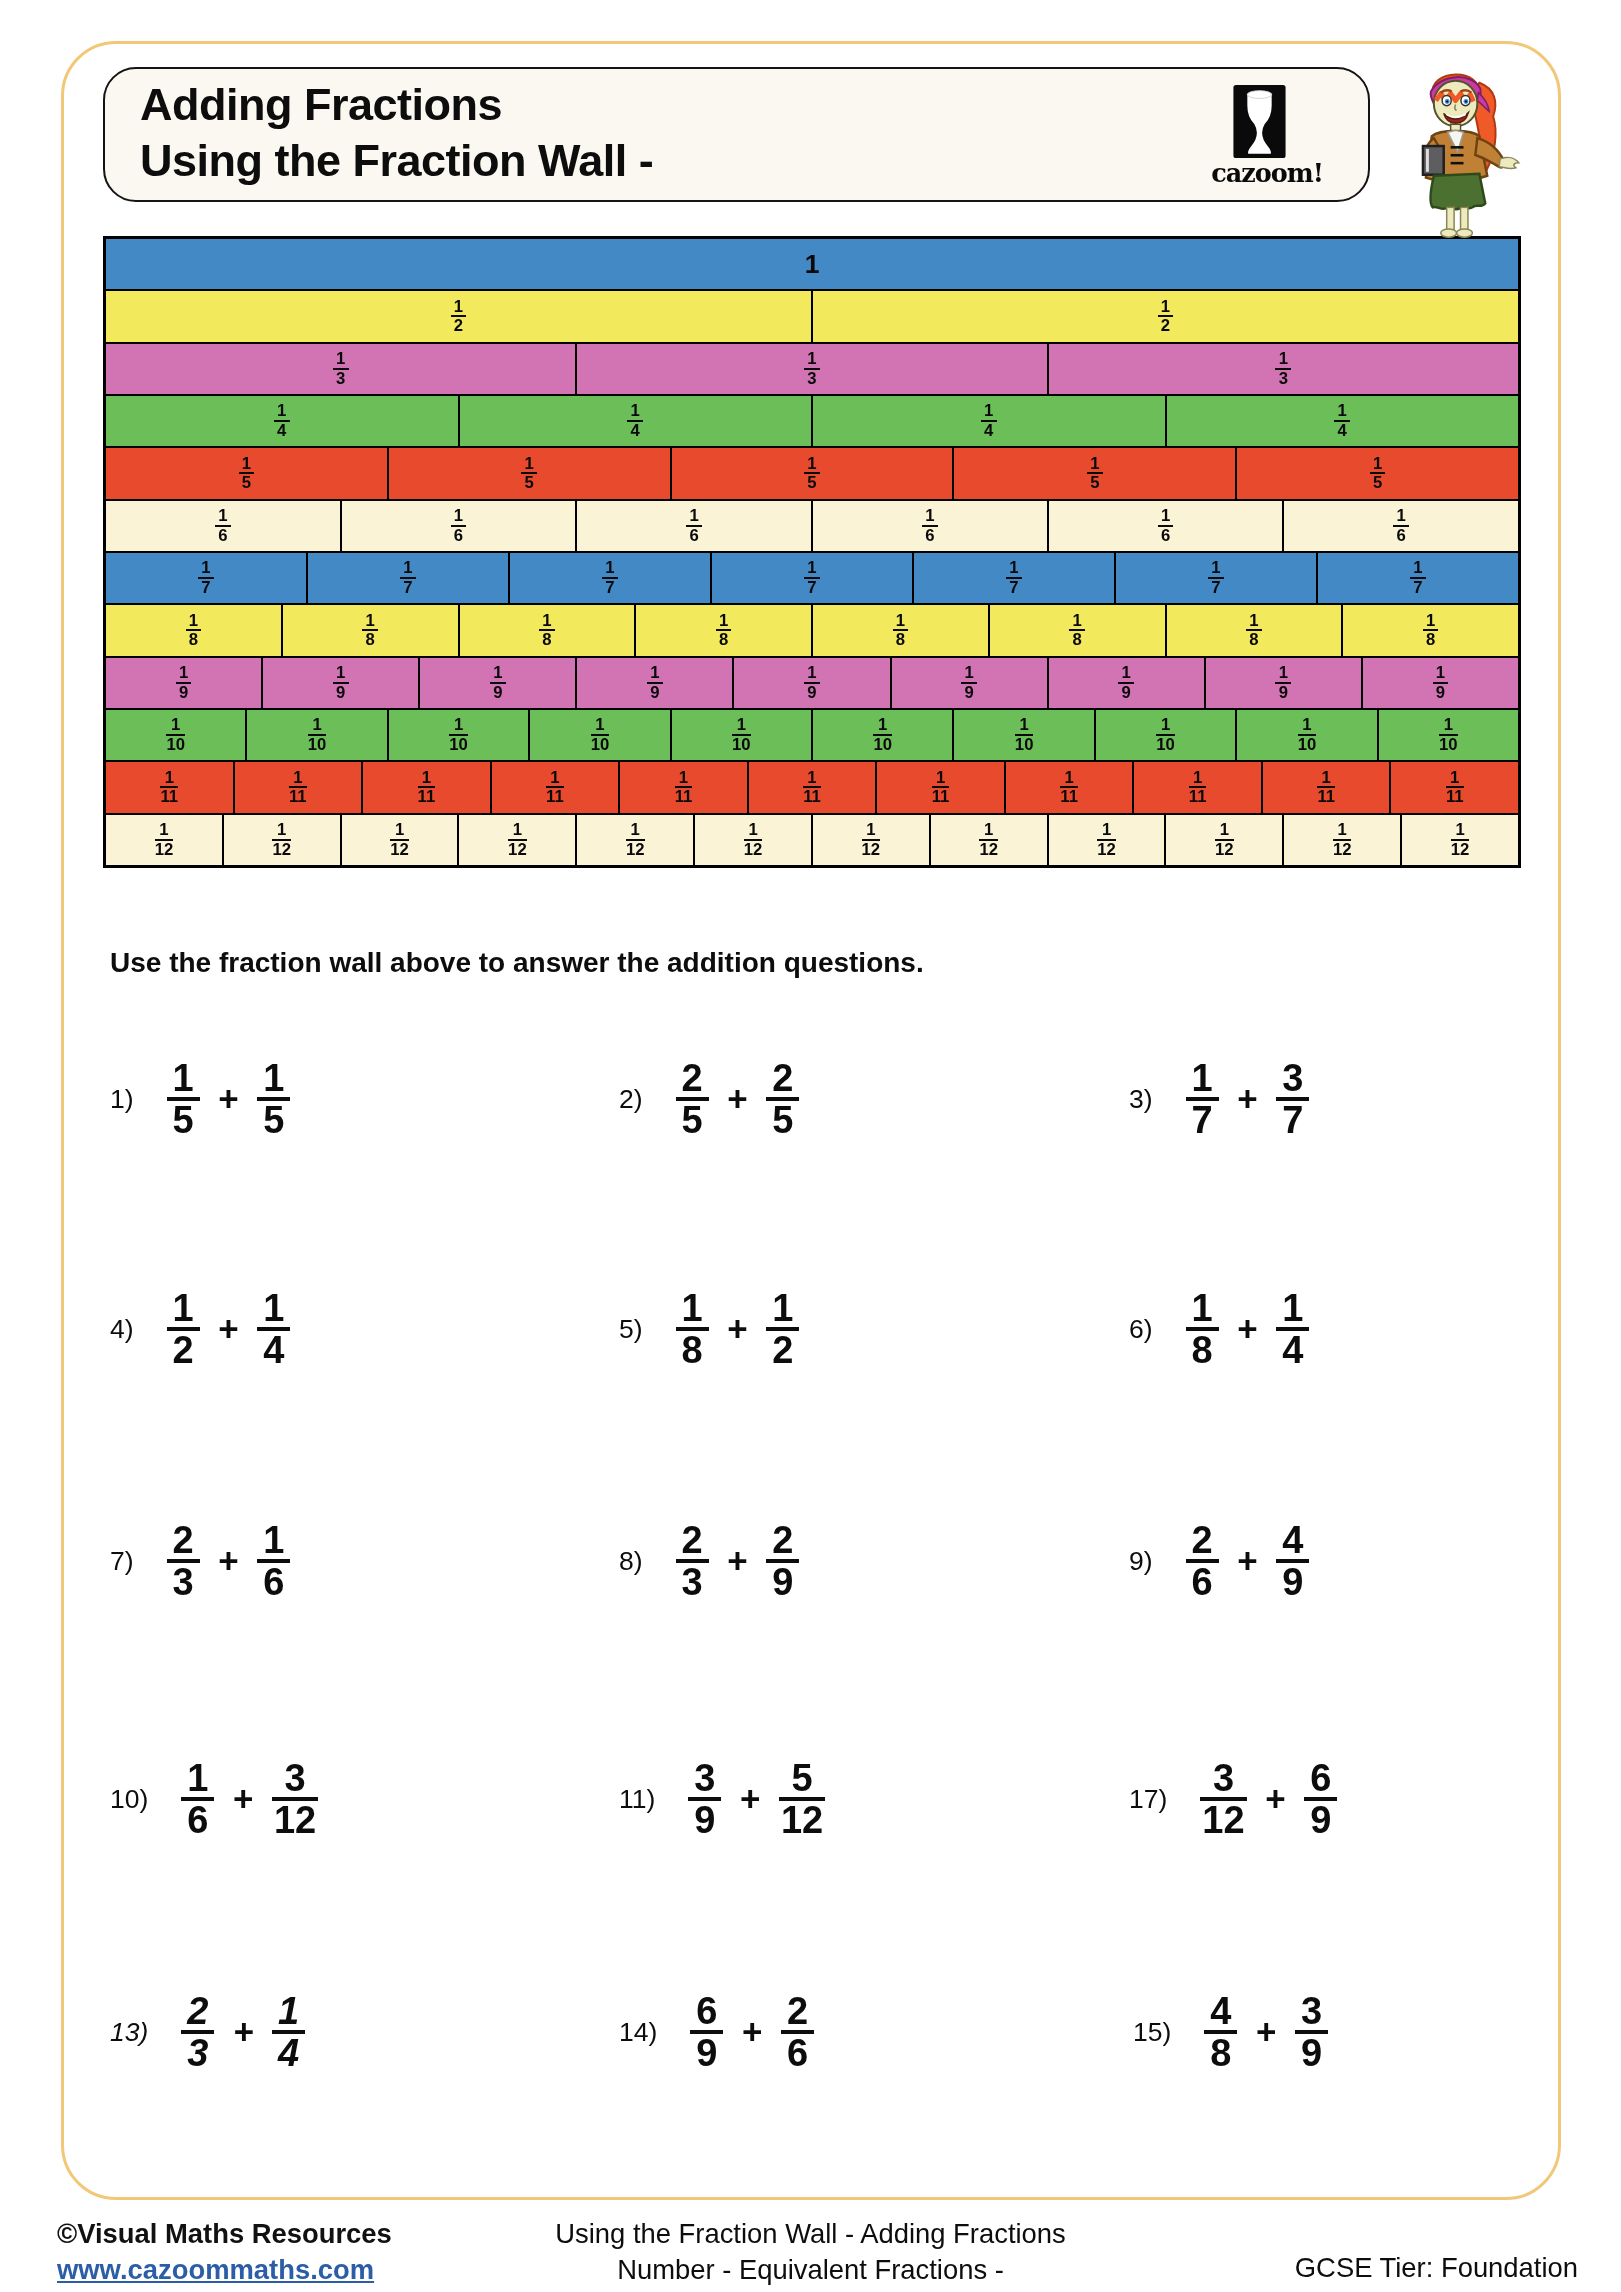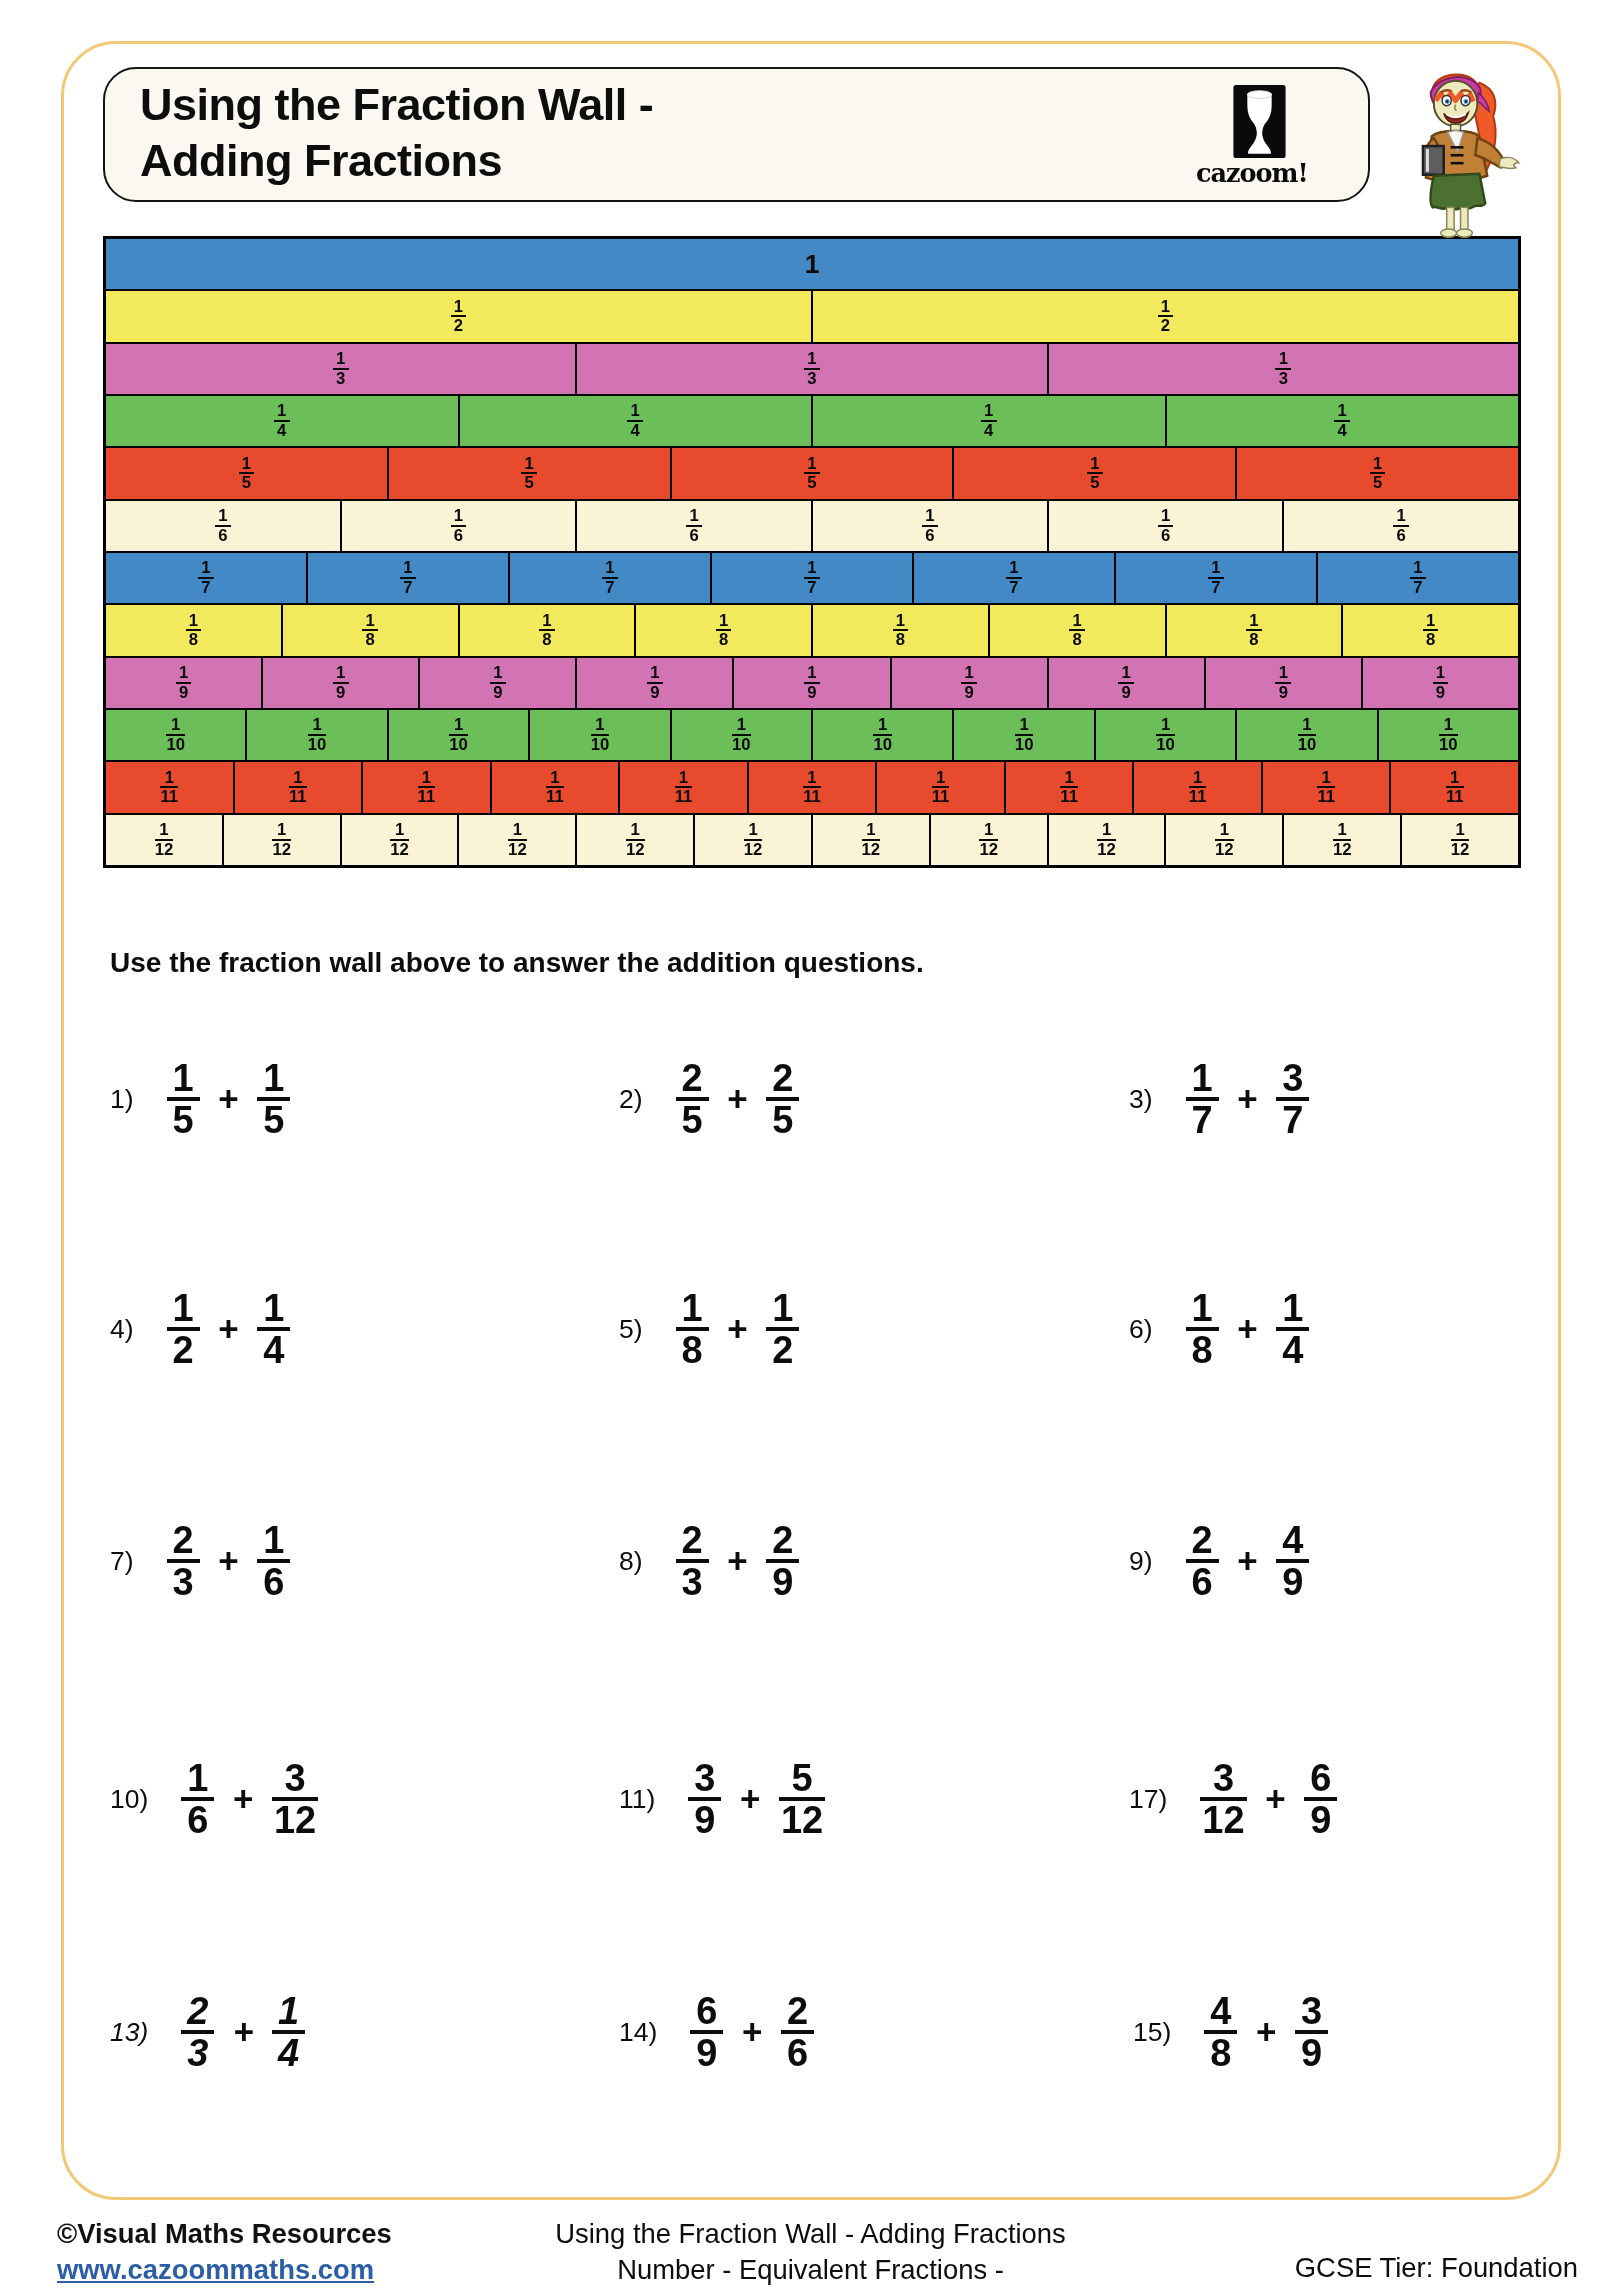--- a/index.html
+++ b/index.html
@@ -15,21 +15,21 @@
   
   .header-box {
     position:absolute; left:103px; top:67px; width:1267px; height:135px;
     background:#FBF8F1; border:2.9px solid #141414; border-radius:33px; z-index:2;
   }
   .title {
     position:absolute; left:35px; top:7.8px;
     font-size:45px; line-height:56px; font-weight:bold; color:#0d0d0d;
     letter-spacing:-0.5px;
   }
-  .logo { position:absolute; right:45px; top:15.7px; width:127px; text-align:left; }
+  .logo { position:absolute; right:45px; top:15.7px; width:127px; text-align:right; }
   .logo-mark { width:53px; height:73px; margin:0 auto; display:block; }
   .logo-text {
     font-family:"DejaVu Serif", serif; font-weight:bold; font-size:25.5px;
     letter-spacing:-1px; margin-top:0px; color:#0a0a0a;
   }
   .character { position:absolute; left:1400px; top:59px; width:127px; height:182px; z-index:1; }
   
   .wall {
     position:absolute; left:103px; top:236px; width:1418px; height:632px;
     border:3.9px solid #000; display:flex; flex-direction:column; background:#fff;
@@ -66,22 +66,22 @@
   }
   .footer-right { position:absolute; right:43px; top:2252px; font-size:27.4px; color:#0d0d0d; }
 </style>
 </head>
 <body>
 
 <div class="page-border" style="border-color: rgb(241, 200, 120);"></div>
 
 <div class="header-box">
   <div class="title">
+    <div>Adding Fractions</div>
     <div>Using the Fraction Wall -</div>
-    <div>Adding Fractions</div>
   </div>
   <div class="logo">
     <svg class="logo-mark" viewBox="0 0 60 84" xmlns="http://www.w3.org/2000/svg">
       <rect x="0" y="0" width="60" height="84" rx="3" fill="#0a0a0a"></rect>
       <path d="M16,10 Q30,3 44,10 L44,24 Q44,37 36,45 Q33,50 33,55 Q33,63 40,71 Q44,76 43,79 L17,79 Q16,76 20,71 Q27,63 27,55 Q27,50 24,45 Q16,37 16,24 Z" fill="#ffffff"></path>
       <ellipse cx="30" cy="11" rx="14" ry="4.5" fill="#ffffff" stroke="#cfcfcf" stroke-width="1"></ellipse>
     </svg>
     <div class="logo-text">cazoom!</div>
   </div>
 </div>

